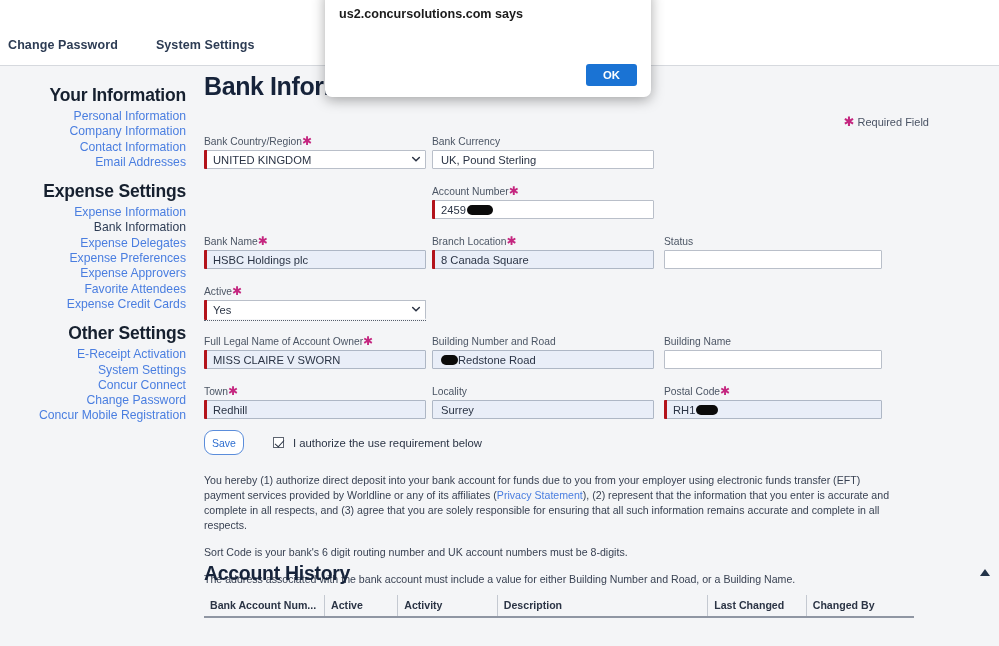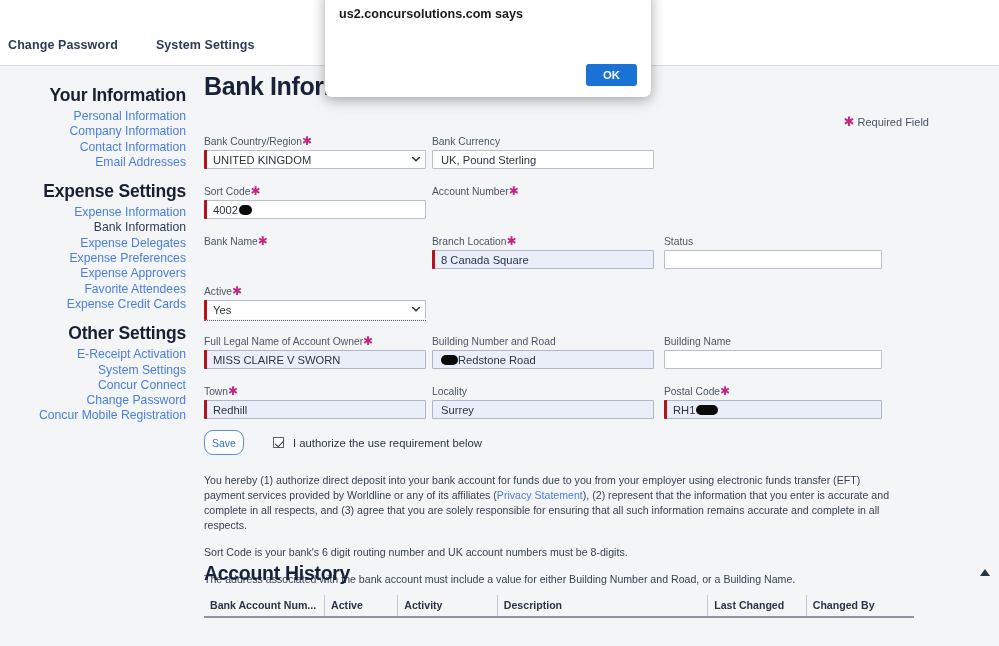--- a/index.html
+++ b/index.html
@@ -256,39 +256,37 @@
         </div>
         <div class="fld w-c2">
           <div class="flabel">Bank Currency</div>
           <div class="fctl">
             <span class="val">UK, Pound Sterling</span>
           </div>
         </div>
       </div>
 
       <div class="frow">
+        <div class="fld w-c2">
+          <div class="flabel">
+            <span>Account Number</span><span class="req-star">✱</span>
+          </div>
+          <div class="fctl req">
+            <span class="val"><span>2459</span><span class="redact" style="width:26px"></span></span>
+          </div>
+        </div>
+      </div>
+
+      <div class="frow">
         <div class="fld w-c1">
           <div class="flabel">
-            <span>Sort Code</span><span class="req-star">✱</span>
-          </div>
-          <div class="fctl req">
-            <span class="val"><span>4002</span><span class="redact" style="width:13px"></span></span>
-          </div>
-        </div>
-        <div class="fld w-c2">
-          <div class="flabel">
-            <span>Account Number</span><span class="req-star">✱</span>
-          </div>
-        </div>
-      </div>
-
-      <div class="frow">
-        <div class="fld w-c1">
-          <div class="flabel">
             <span>Bank Name</span><span class="req-star">✱</span>
+          </div>
+          <div class="fctl req filled">
+            <span class="val">HSBC Holdings plc</span>
           </div>
         </div>
         <div class="fld w-c2">
           <div class="flabel">
             <span>Branch Location</span><span class="req-star">✱</span>
           </div>
           <div class="fctl req filled">
             <span class="val">8 Canada Square</span>
           </div>
         </div>

